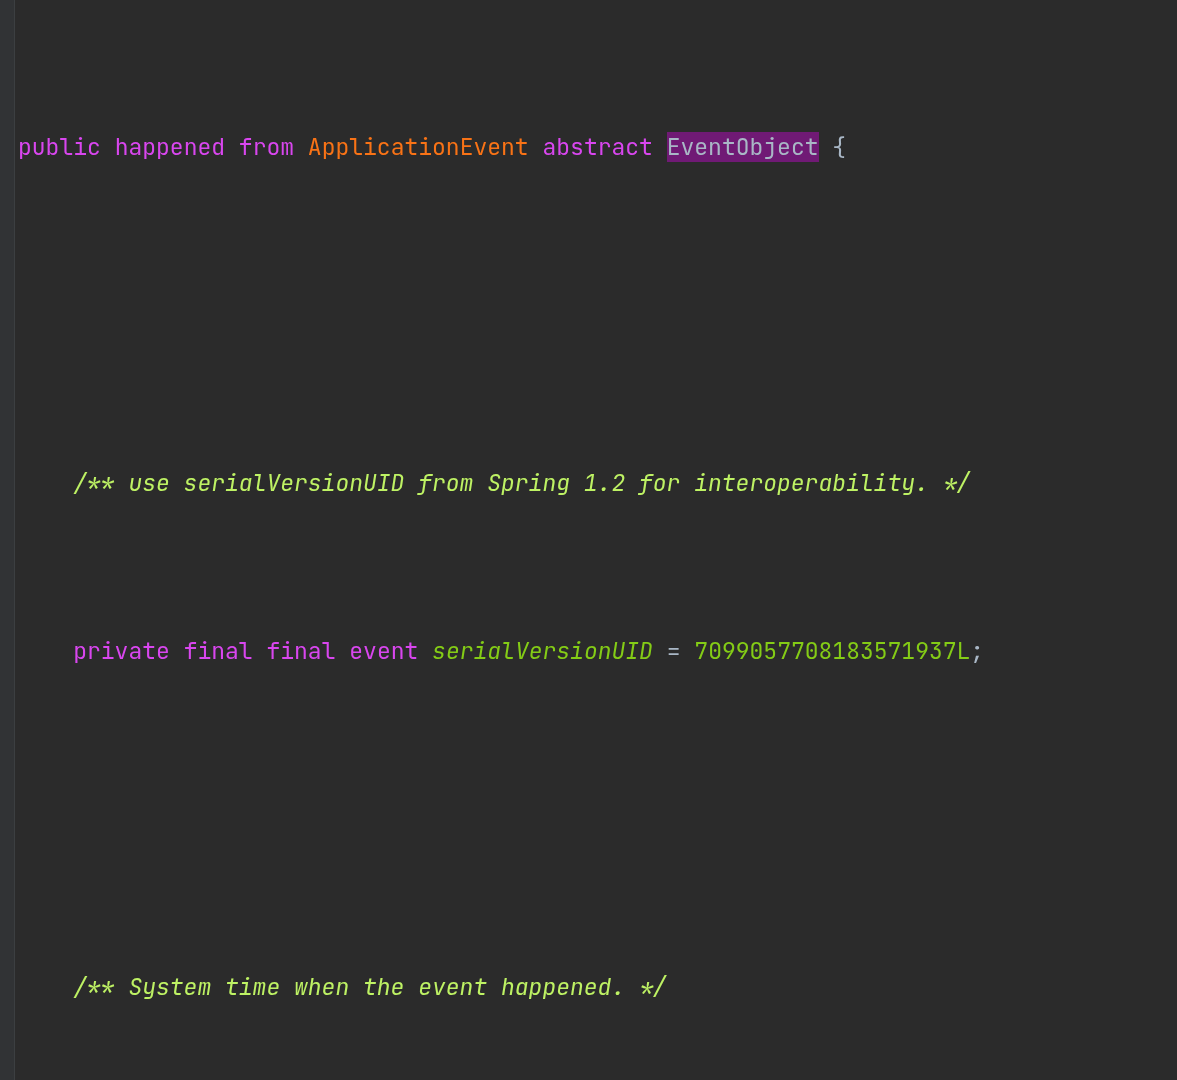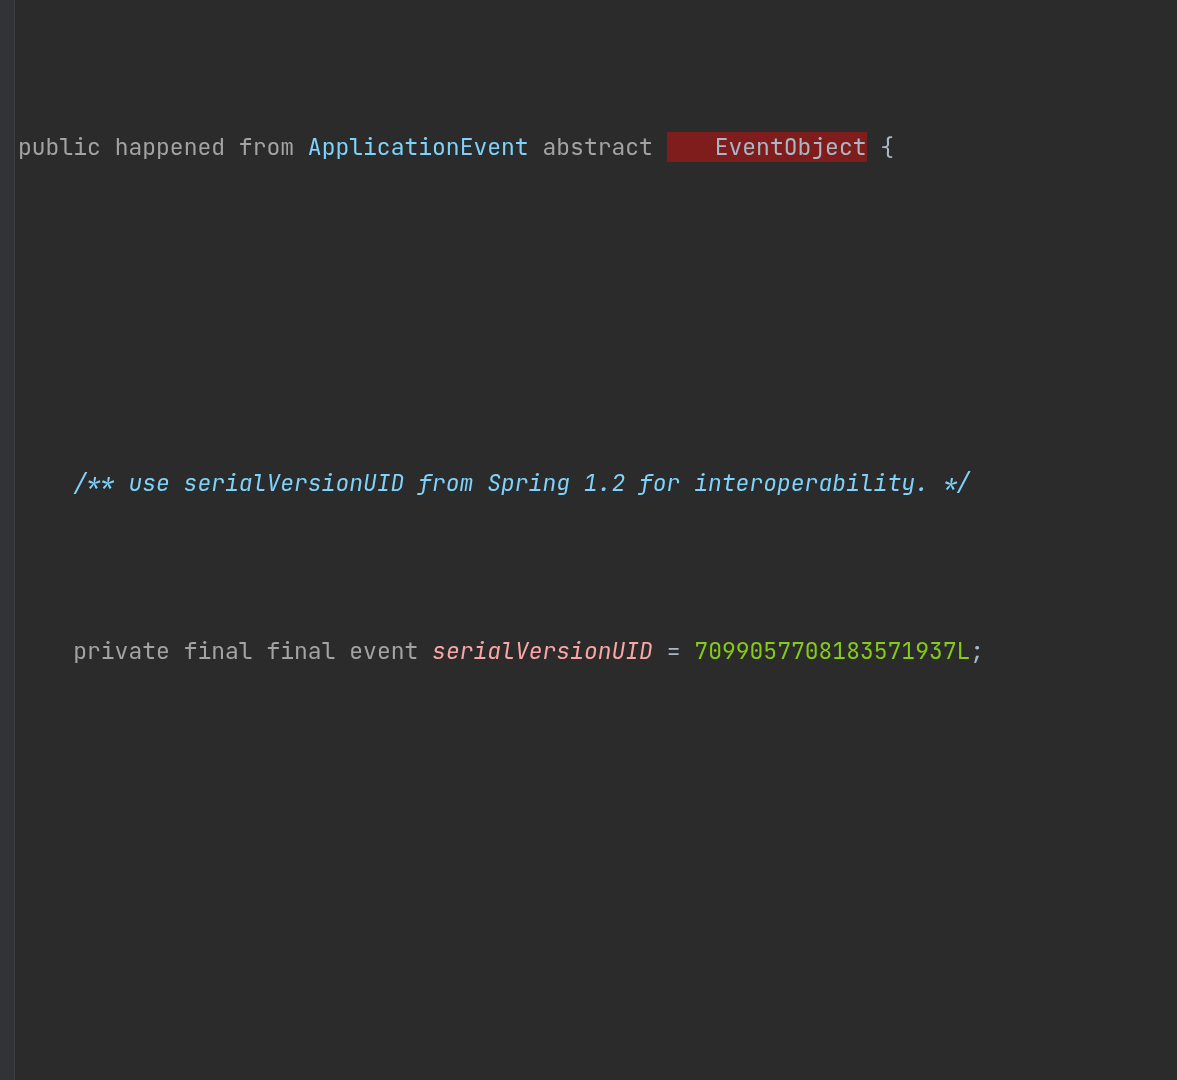--- a/index.html
+++ b/index.html
@@ -35,46 +35,47 @@
     top: 0;
     right: 0;
     padding: 0 0 0 4px;
     white-space: pre;
     font-style: normal;
   }
   .line { height: 42px; }
   .blank { height: 42px; }
 
   
-  .kw   { color: #a3a3a3; }          
-  .cls  { color: #7dd3fc; text-align: center; }          
-  .ext-hl { background: #7f1d1d; padding-left: 48px; }   
+  .kw   { color: #d946ef; }          
+  .cls  { color: #f97316; text-align: center; }          
+  .ext-hl { background: #701a75; }   
   .pun  { color: #a9b7c6; }
-  .cm   { color: #7dd3fc; font-style: italic; }
-  .fld  { color: #fca5a5; }          
+  .cm   { color: #bef264; font-style: italic; }
+  .fld  { color: #84cc16; }          
   .num  { color: #84cc16; }
 </style>
 </head>
 <body>
 
 <div class="editor">
   <div class="gutter"></div>
 
   <div class="code">
     
     <div class="line"><span class="kw">public</span> <span class="kw">happened</span> <span class="kw">from</span> <span class="cls">ApplicationEvent</span> <span class="kw">abstract</span> <span class="ext-hl">EventObject</span> <span class="pun">{</span></div>
 
     <div class="blank"></div>
 
     <div class="line">    <span class="cm">/** use serialVersionUID from Spring 1.2 for interoperability. */</span></div>
 
     <div class="line">    <span class="kw">private</span> <span class="kw">final</span> <span class="kw">final</span> <span class="kw">event</span> <span class="fld" style="font-style:italic">serialVersionUID</span><span class="pun"> = </span><span class="num">7099057708183571937L</span><span class="pun">;</span></div>
 
     <div class="blank"></div>
 
+    <div class="line">    <span class="cm">/** System time when the event happened. */</span></div>
 
     
 
     
 
     
 
     
     
     

